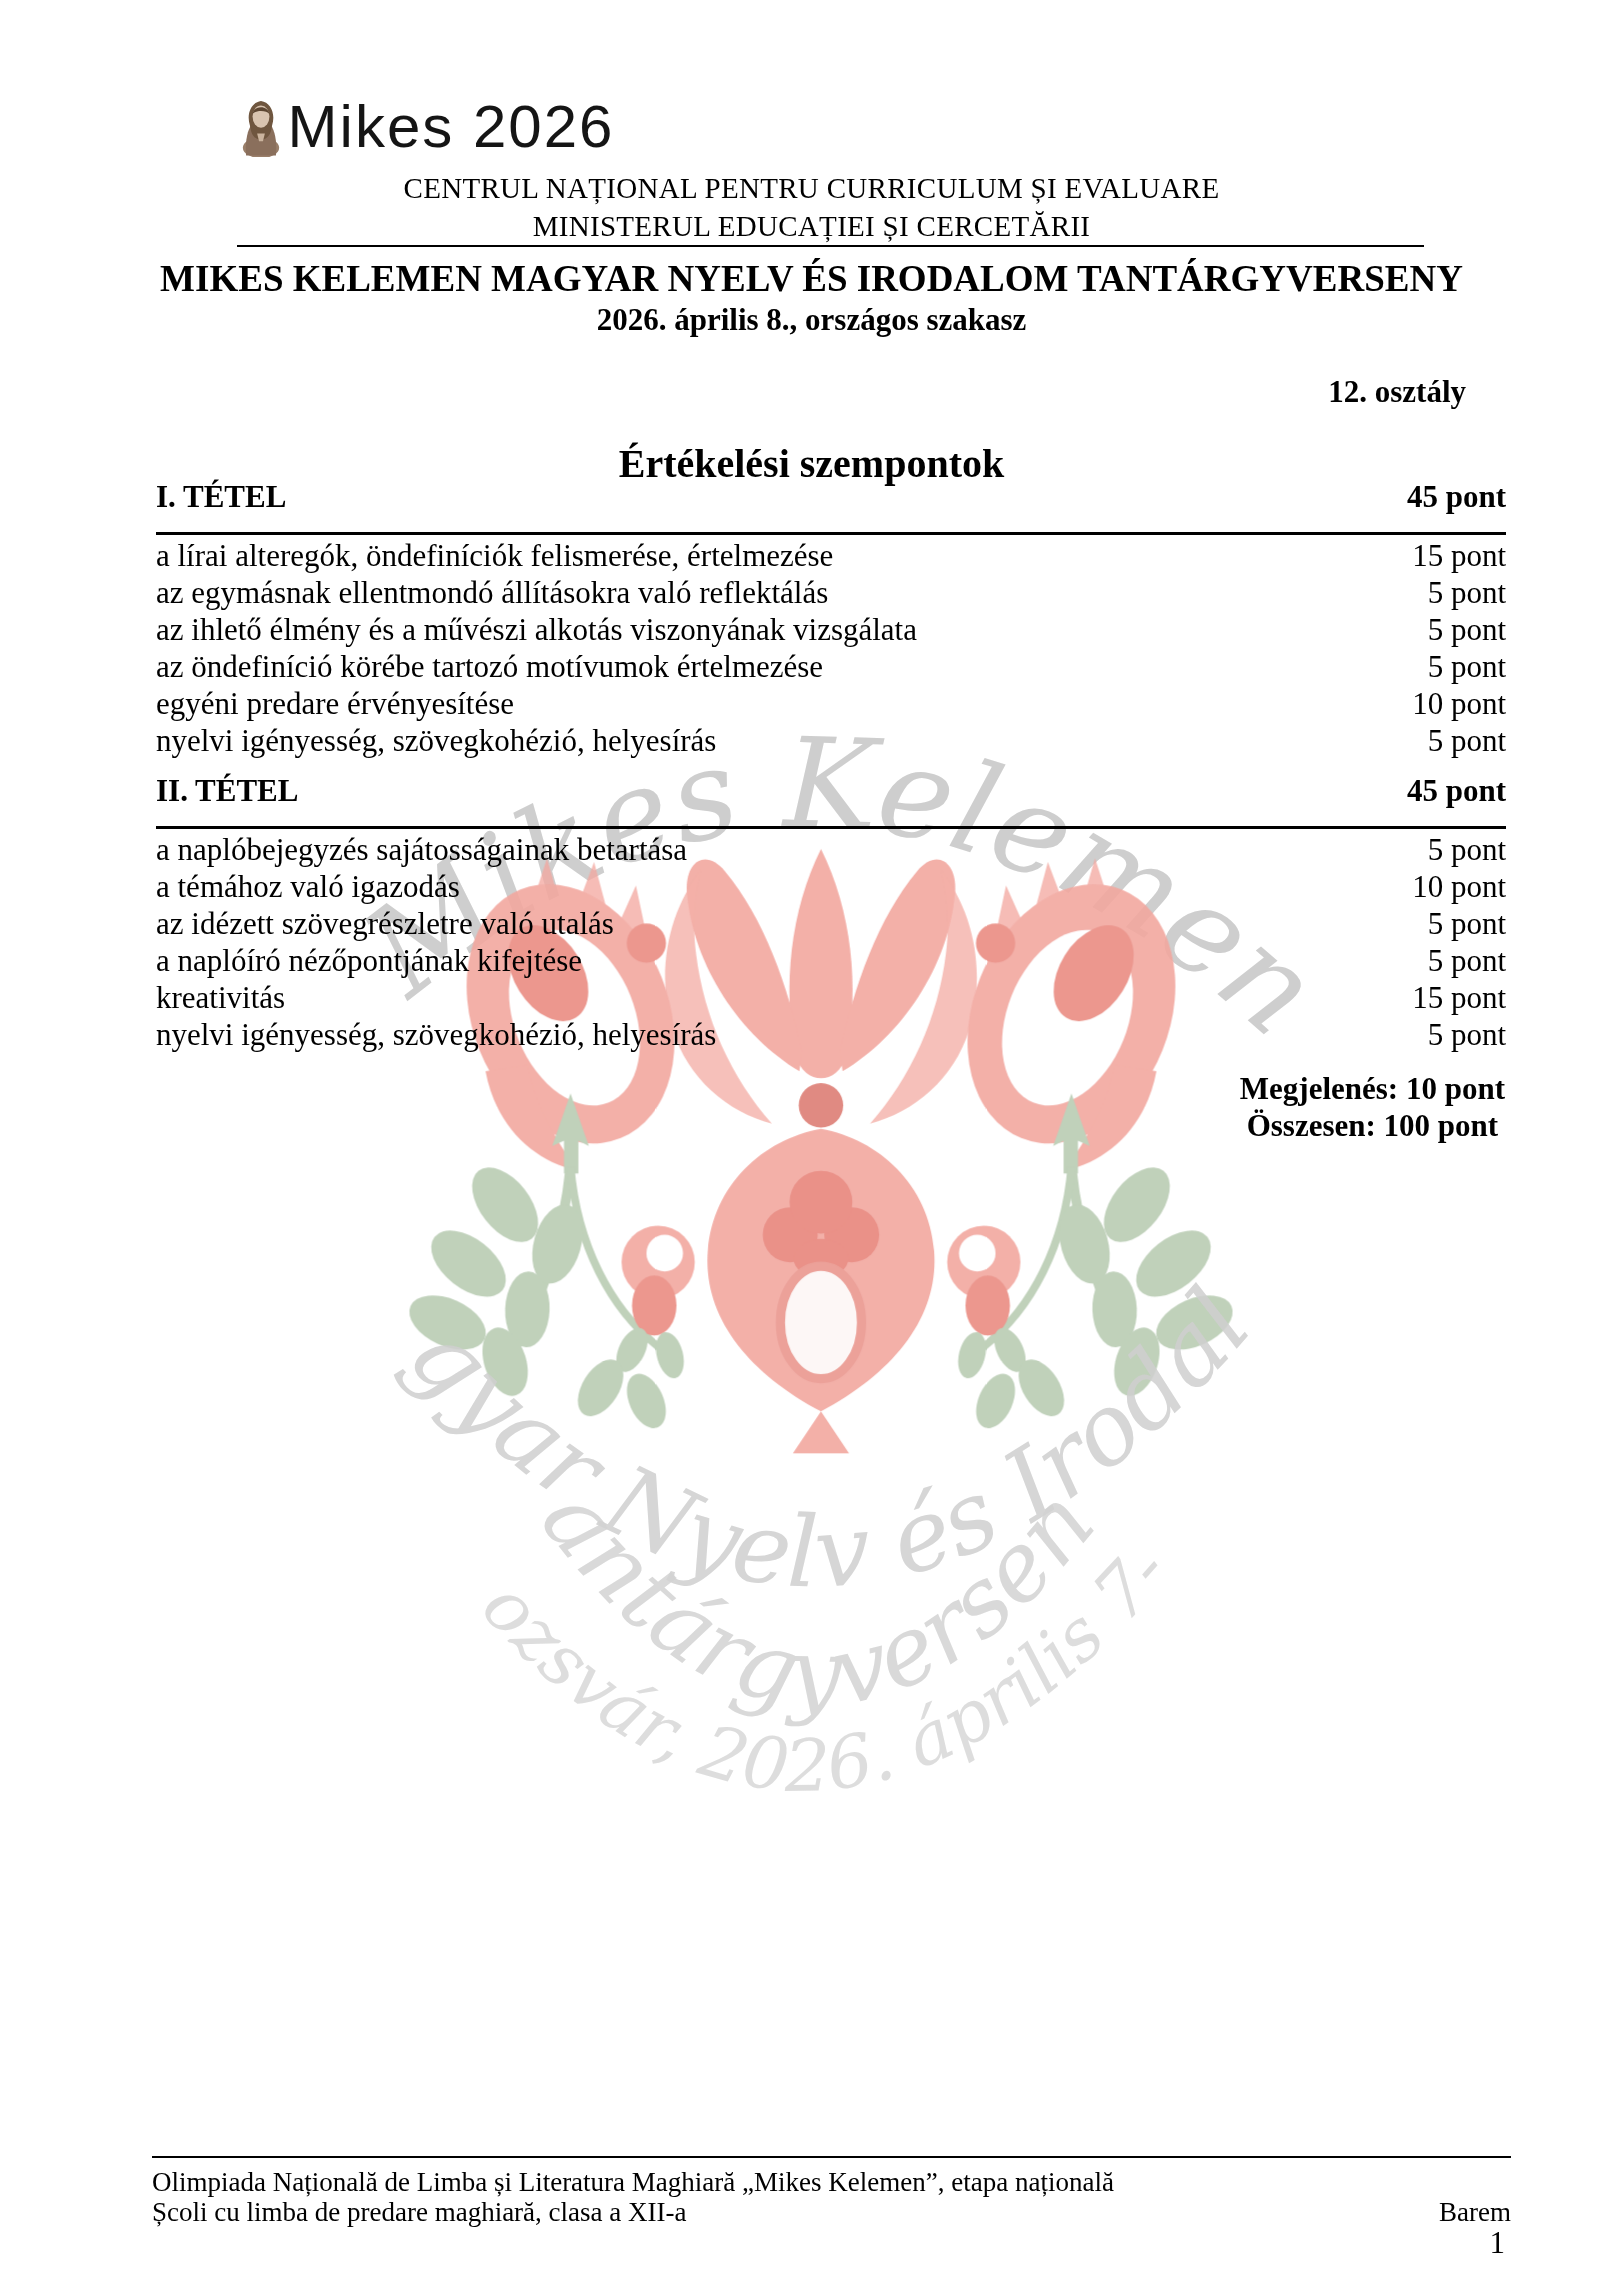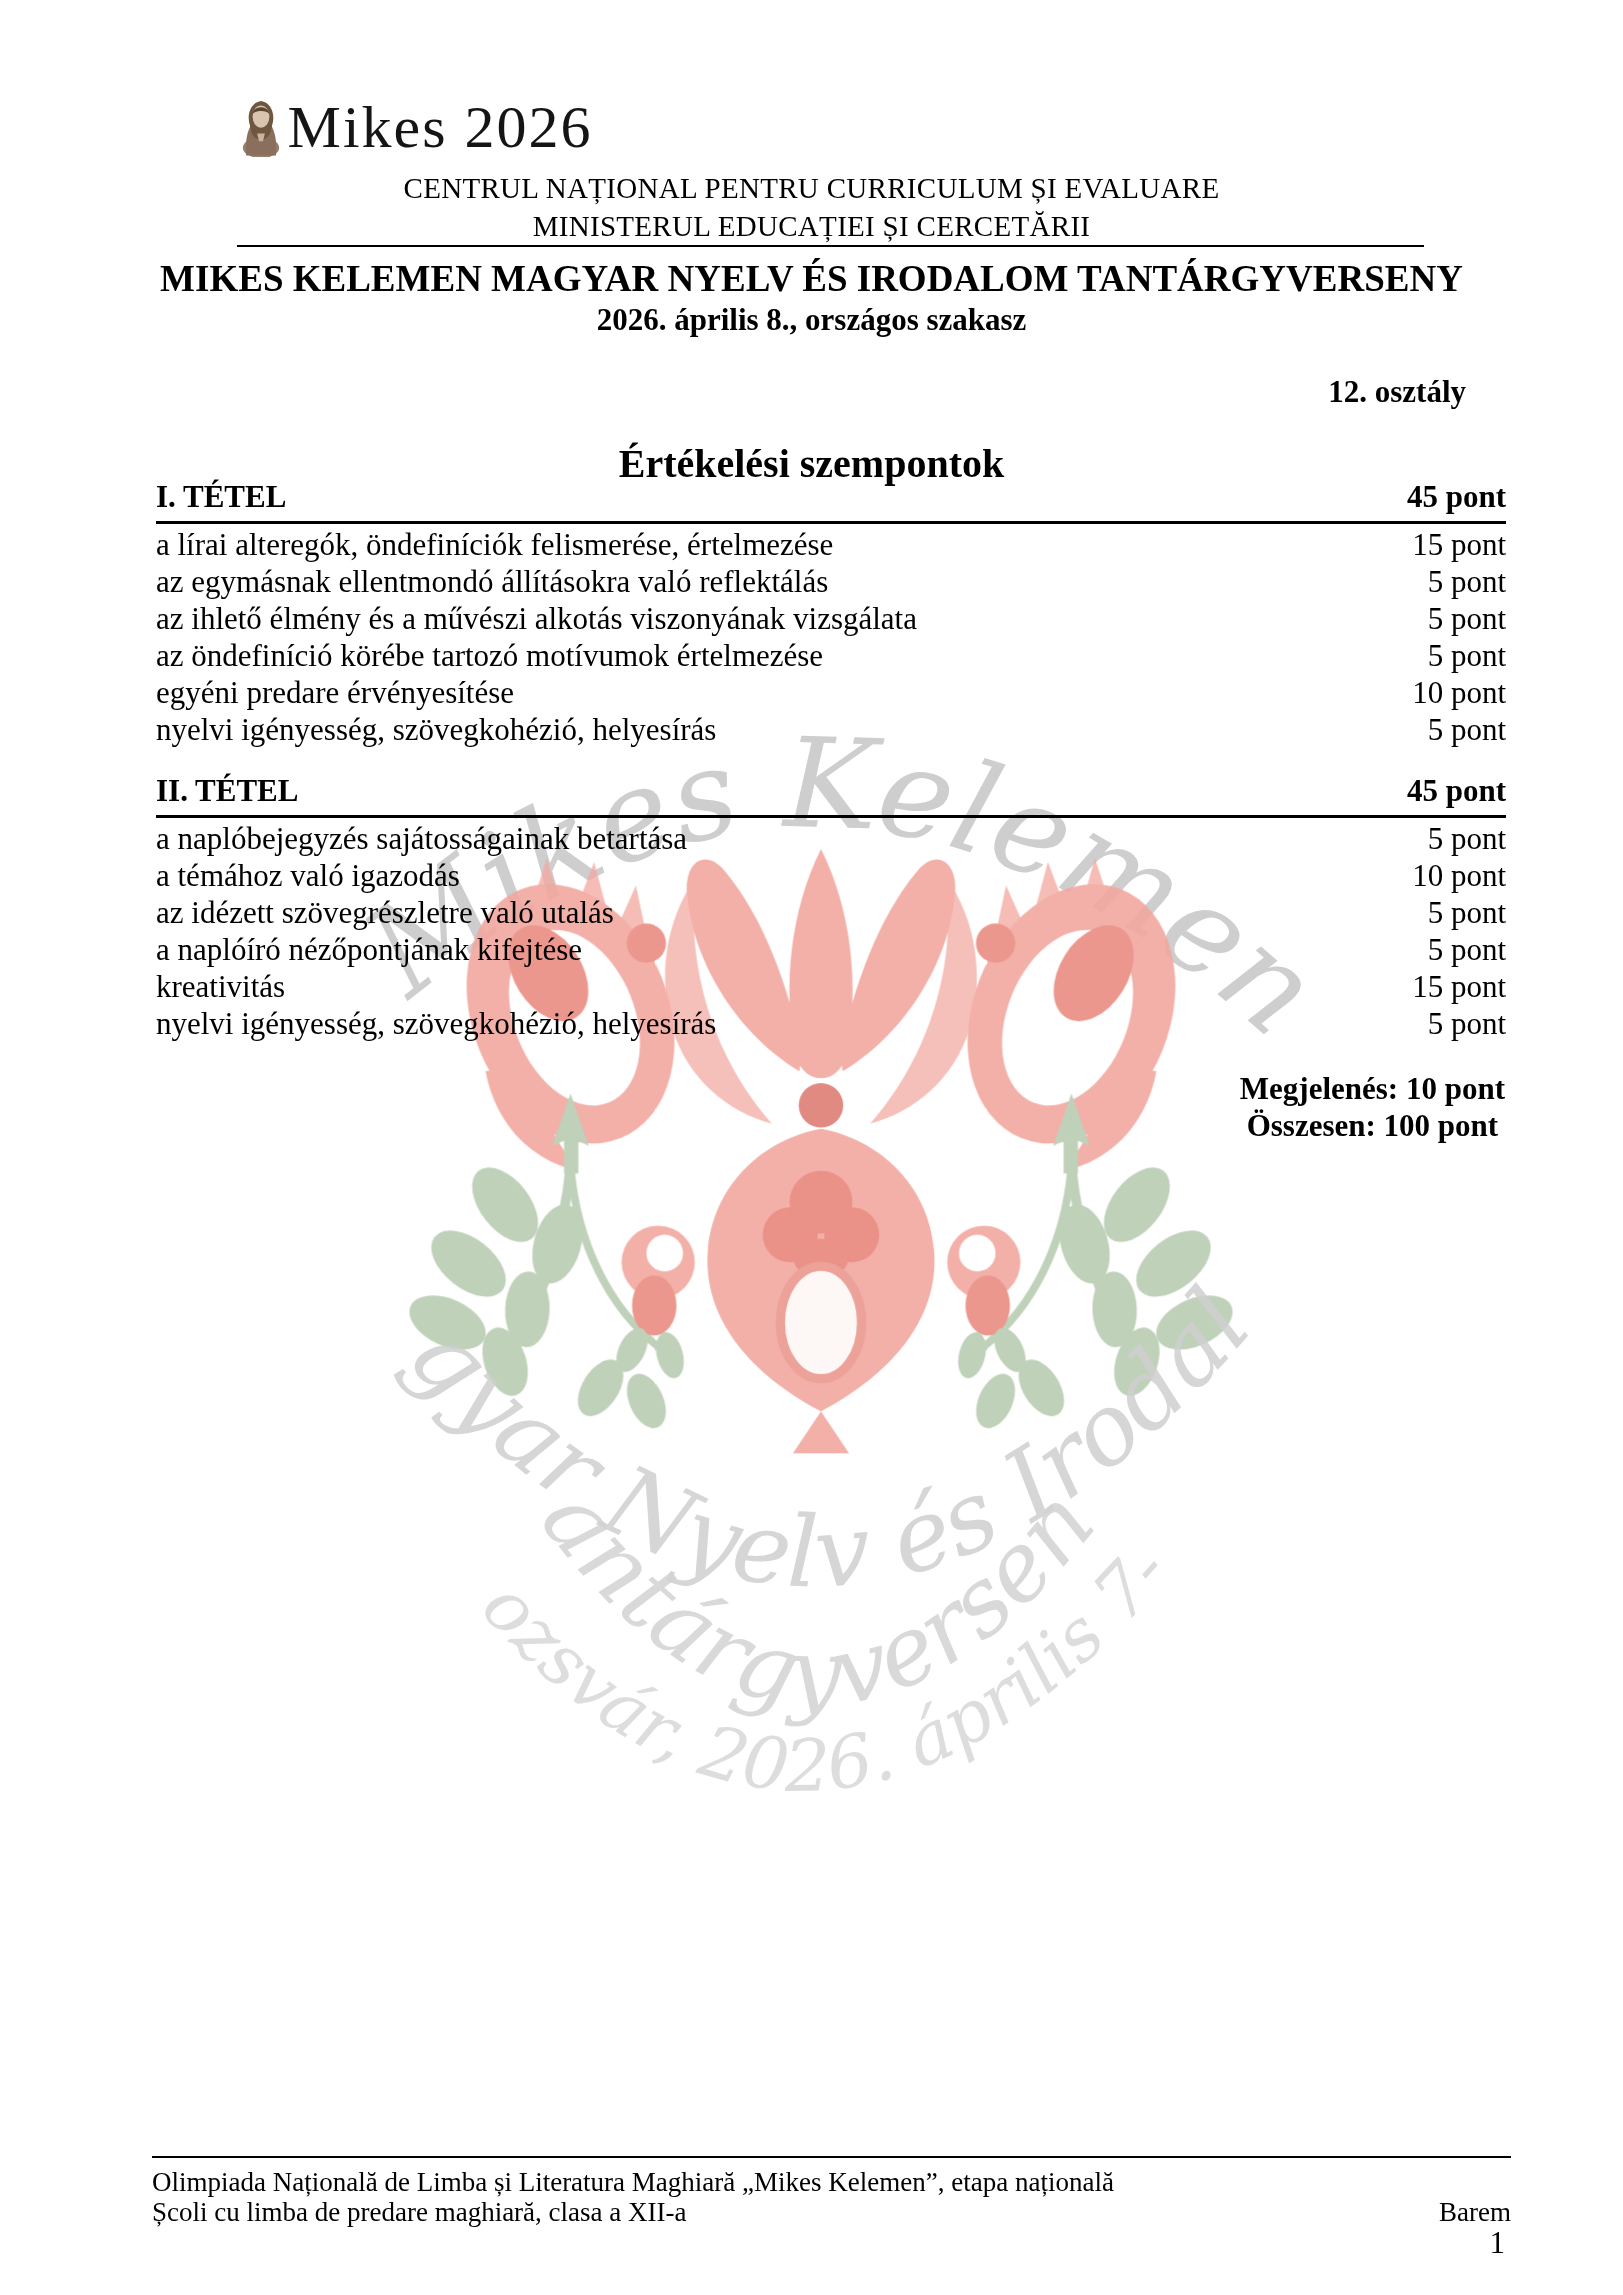--- a/index.html
+++ b/index.html
@@ -18,21 +18,21 @@
   }
   .script-text{
     font-family:"DejaVu Serif", serif;
     font-style:italic;
   }
   
   .content{position:absolute;left:0;top:0;width:1623px;height:2295px;z-index:1;}
 
   .logo{position:absolute;left:237px;top:97px;display:flex;align-items:flex-end;gap:2.6px;}
   .logo-text{
-    font-family:Liberation Serif, serif;
+    font-family:Liberation Sans, sans-serif;
     font-size:60px;line-height:60px;letter-spacing:2px;color:#151515;text-align:right;
   }
 
   .org-header{
     position:absolute;left:157px;top:169px;width:1309px;
     text-align:center;font-size:29px;line-height:38px;letter-spacing:0.3px;
   }
 
   .top-rule{position:absolute;left:237px;top:245px;width:1187px;height:0;border-top:2.6px solid #000;}
 
@@ -52,21 +52,21 @@
     position:absolute;left:157px;top:445px;width:1309px;
     text-align:center;font-size:40px;line-height:37px;font-weight:bold;
   }
 
   .table{position:absolute;left:156px;width:1350px;font-size:31px;}
   .table-1{top:480px;}
   .table-2{top:774px;}
   .sec-header{
     display:flex;justify-content:space-between;align-items:baseline;
     font-weight:bold;line-height:34px;
-    border-bottom:3.3px solid #000;padding-bottom:7px;
+    border-bottom:3.3px solid #000;padding-bottom:18px;
   }
   .sec-points{text-decoration-thickness:2px;text-underline-offset:4.6px;}
   .rows{margin-top:2px;}
   .crit-row{display:flex;justify-content:space-between;align-items:baseline;line-height:37px;height:37px;gap:20px;}
 
   .totals{
     position:absolute;right:118px;top:1070px;text-align:center;
     font-size:31px;line-height:37px;font-weight:bold;
   }
 

